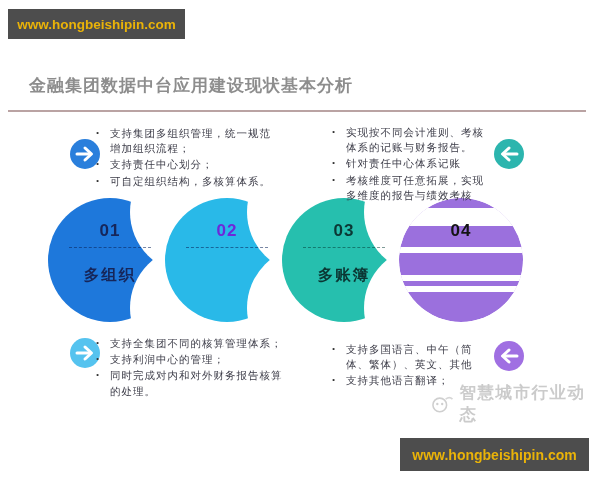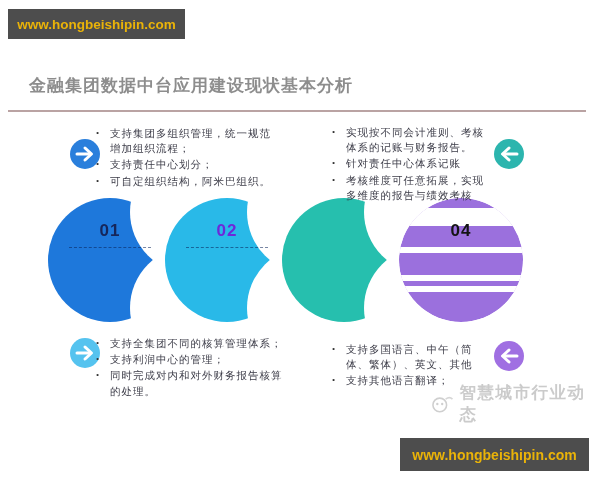--- a/index.html
+++ b/index.html
@@ -91,24 +91,30 @@
       <rect x="399" y="208" width="124" height="18" fill="#ffffff"></rect>
       <rect x="399" y="247" width="124" height="6" fill="#ffffff"></rect>
       <rect x="399" y="275" width="124" height="6" fill="#ffffff"></rect>
       <rect x="399" y="286" width="124" height="6" fill="#ffffff"></rect>
     </g>
   </svg>
 
   <div class="circle-text ct1">
     <div class="num">01</div>
     <div class="dash"></div>
+    <div class="label">多组织</div>
   </div>
   <div class="circle-text ct2">
     <div class="num">02</div>
     <div class="dash"></div>
+  </div>
+  <div class="circle-text ct3">
+    <div class="num">03</div>
+    <div class="dash"></div>
+    <div class="label">多账簿</div>
   </div>
   <div class="circle-text ct4">
     <div class="num">04</div>
     <div class="dash"></div>
   </div>
 
   <svg class="arrow-icon ai-tl" width="30" height="30" viewBox="0 0 30 30">
     <circle cx="15" cy="15" r="15" fill="#2a7fdc"></circle>
     <path d="M7 15 H20" stroke="#fff" stroke-width="3" fill="none" stroke-linecap="round"></path>
     <path d="M15 9 L21.5 15 L15 21" stroke="#fff" stroke-width="3" fill="none" stroke-linecap="round" stroke-linejoin="round"></path>
@@ -133,21 +139,21 @@
     <li>
         <span class="dot">•</span>
         <span>支持集团多组织管理，统一规范增加组织流程；</span>
       </li>
     <li>
         <span class="dot">•</span>
         <span>支持责任中心划分；</span>
       </li>
     <li>
         <span class="dot">•</span>
-        <span>可自定组织结构，阿米巴组织。</span>
+        <span>可自定组织结构，多核算体系。</span>
       </li>
   </ul>
 
   <ul class="note note-tr">
     <li>
         <span class="dot">•</span>
         <span>实现按不同会计准则、考核体系的记账与财务报告。</span>
       </li>
     <li>
         <span class="dot">•</span>

